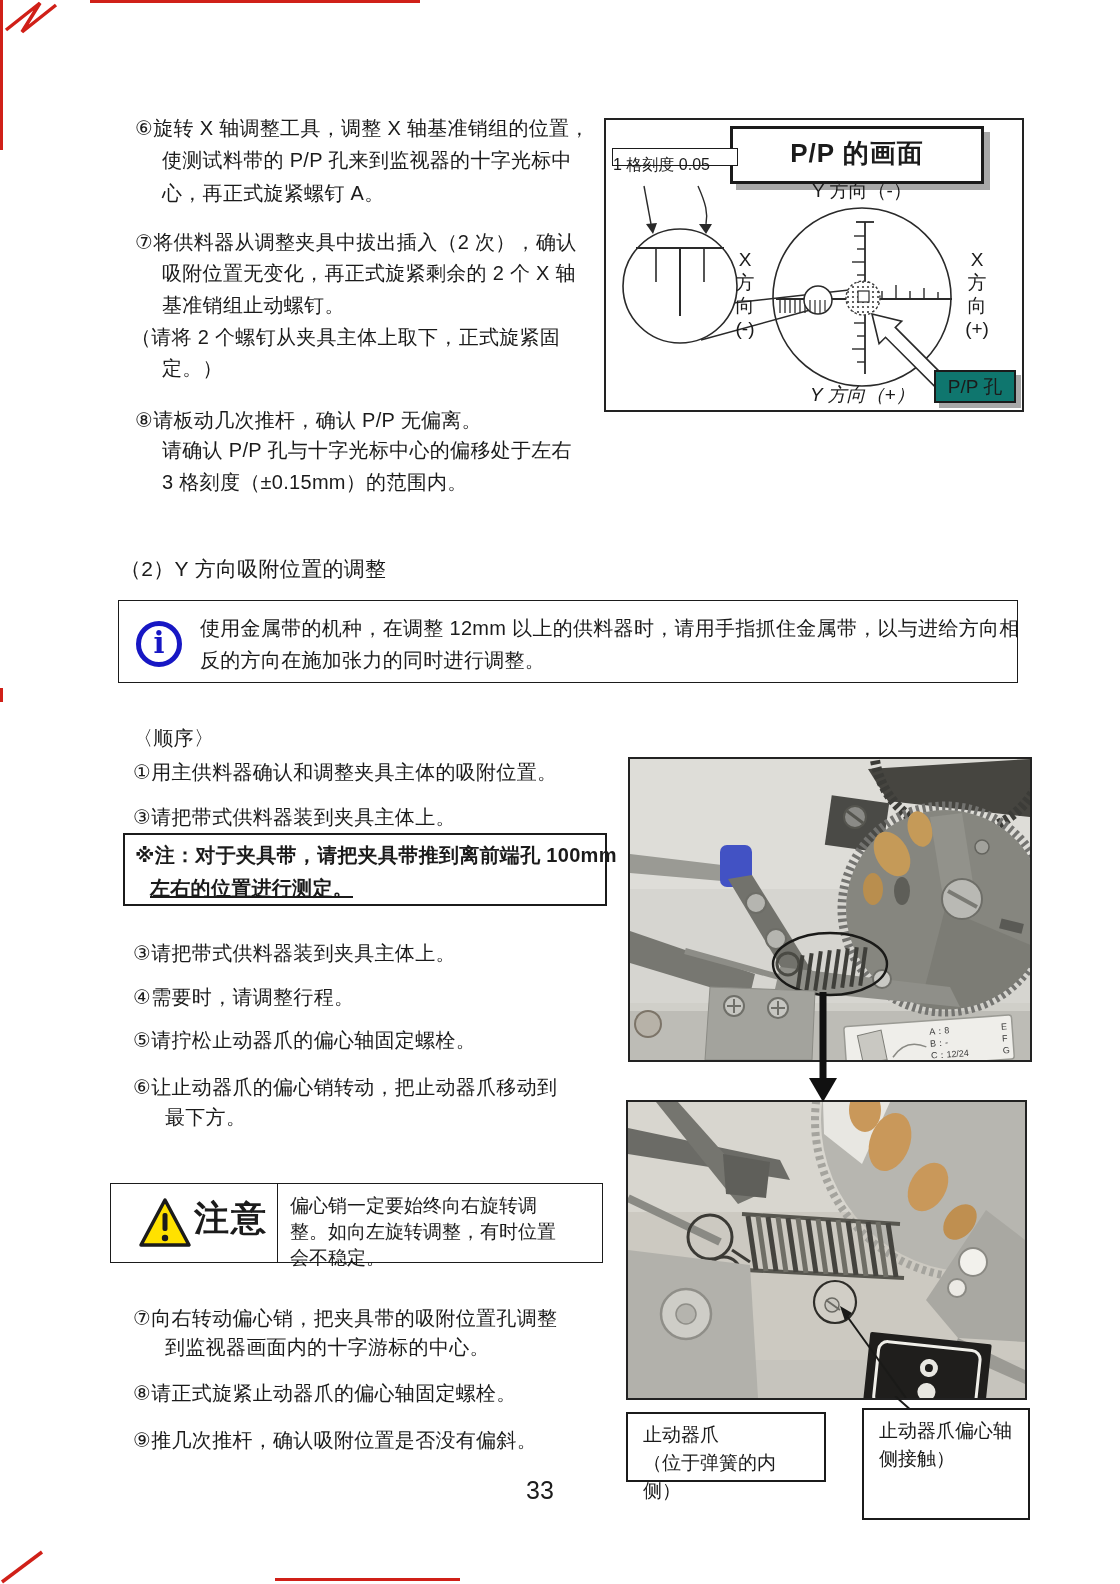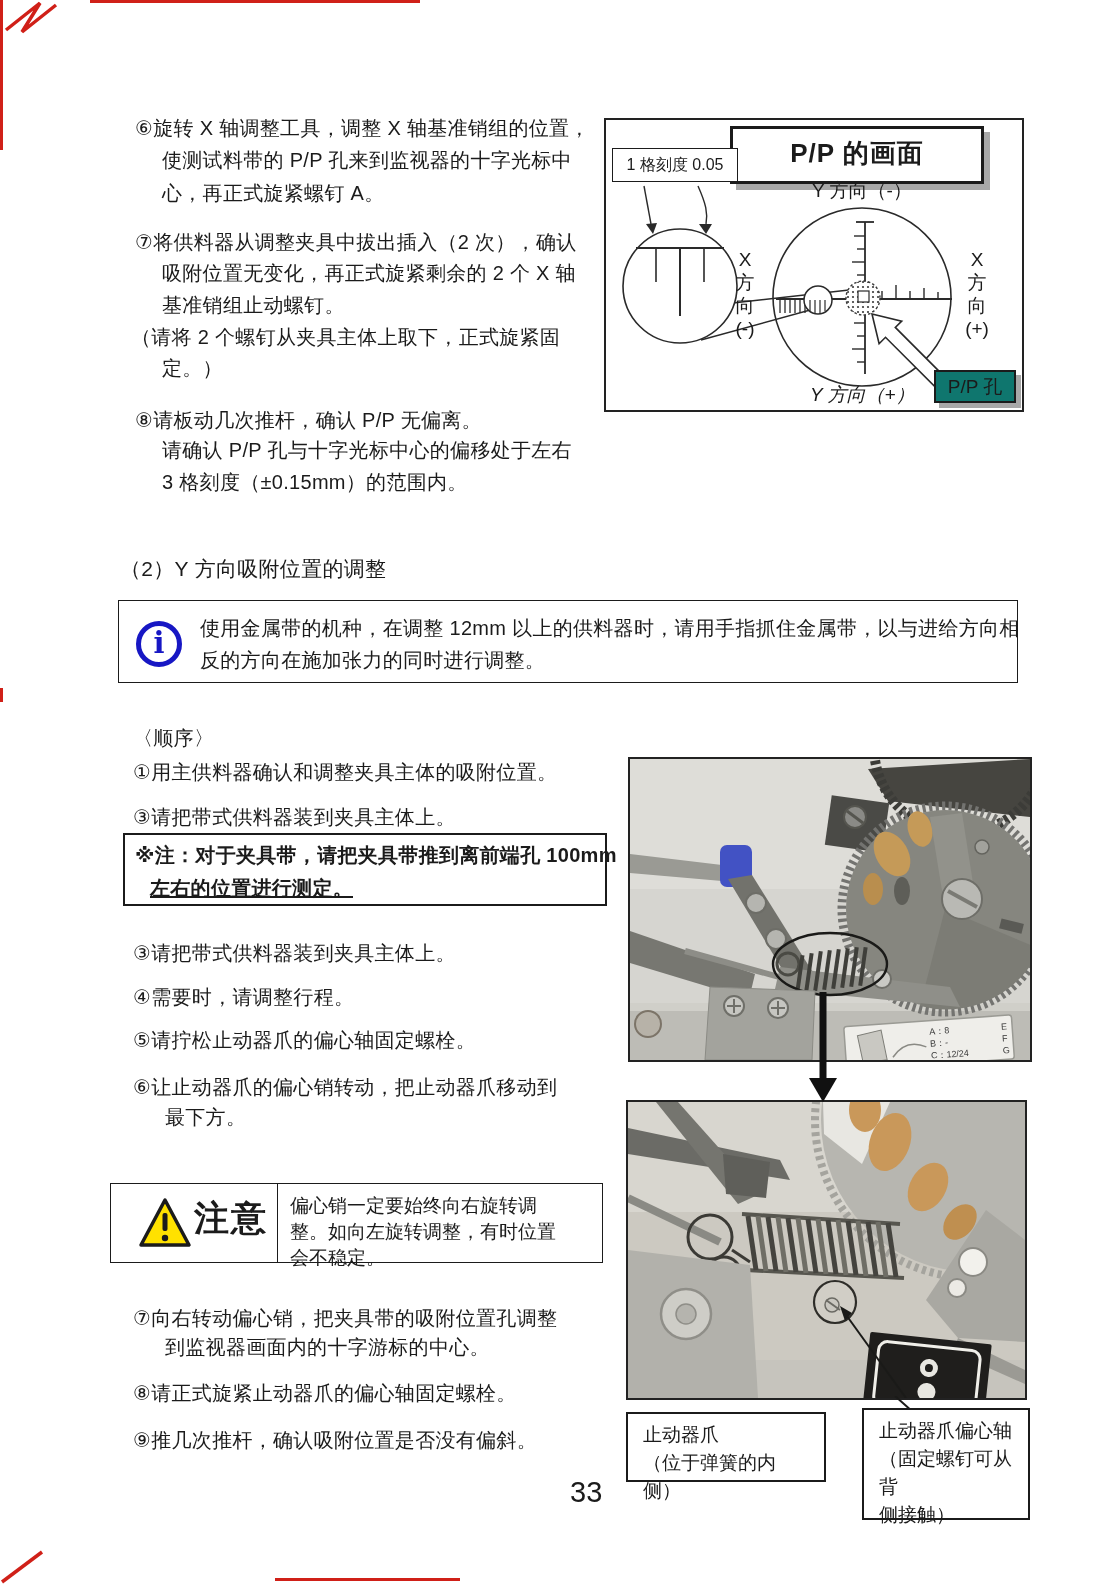--- a/index.html
+++ b/index.html
@@ -14,43 +14,43 @@
   .box{position:absolute;border:2px solid #1b1b1b;background:#fff;box-sizing:border-box;}
   .thinbox{border-width:1.5px;}
   
   #diagram{left:604px;top:118px;width:416px;height:290px;border:2px solid #222;background:#fff;}
   #diagram .dsvg{position:absolute;left:0;top:0;}
   .dlabel{position:absolute;font-size:19px;white-space:nowrap;}
   .vstack{position:absolute;width:46px;text-align:center;font-size:19px;line-height:23px;}
   .titlebox{position:absolute;left:124px;top:6px;width:248px;height:52px;border:3px solid #1b1b1b;
     background:#fff;box-shadow:6px 6px 0 #a8a8a8;text-align:center;line-height:48px;
     font-size:26px;font-weight:bold;letter-spacing:1px;}
-  .scalebox{position:absolute;left:6px;top:28px;width:126px;height:34px;border:1.5px solid #1b1b1b;
-    background:#fff;text-align:center;line-height:32px;font-size:16px;box-sizing:border-box;}
+  .scalebox{position:absolute;left:6px;top:28px;width:126px;height:18px;border:1.5px solid #1b1b1b;
+    background:#fff;line-height:32px;font-size:16px;box-sizing:border-box;}
   .ppbox{position:absolute;left:328px;top:250px;width:82px;height:33px;border:2px solid #1b1b1b;
     background:#0f766e;box-shadow:5px 5px 0 #a8a8a8;text-align:center;line-height:30px;font-size:19px;box-sizing:border-box;}
   
   #infobox{left:118px;top:600px;width:900px;height:83px;}
   #infoicon{left:136px;top:621px;width:46px;height:46px;border:5px solid #1717c4;border-radius:50%;
     box-sizing:border-box;text-align:center;}
   #infoicon span{font-family:"DejaVu Serif","Liberation Serif",serif;font-weight:bold;
     font-size:29px;line-height:34px;color:#1717c4;}
   
   #notebox{left:123px;top:833px;width:484px;height:73px;}
   #cautionbox{left:110px;top:1183px;width:493px;height:80px;}
   #cautiondivider{left:277px;top:1183px;width:0;height:80px;border-left:1.5px solid #1b1b1b;}
   #cautionlabel{left:194px;top:1195px;font-size:35px;font-weight:bold;letter-spacing:2px;}
   .cautionln{position:absolute;font-size:19px;white-space:nowrap;}
   
   .photo{position:absolute;border:2px solid #222;box-sizing:border-box;background:#d6d5d0;overflow:hidden;}
   #photo1{left:628px;top:757px;width:404px;height:305px;}
   #photo2{left:626px;top:1100px;width:401px;height:300px;}
   .lblbox{position:absolute;border:2px solid #1b1b1b;background:#fff;box-sizing:border-box;
     font-size:19px;line-height:28px;padding:7px 15px;}
-  #pagenum{left:570px;top:1476px;font-size:29px;}
+  #pagenum{left:526px;top:1476px;font-size:25px;}
   .redmark{position:absolute;background:#d02018;}
 </style>
 </head>
 <body>
 
 <svg class="abs" style="left:0;top:0;" width="120" height="52" viewBox="0 0 120 52">
   <path d="M6,30 L40,3 L22,32 L56,5" fill="none" stroke="#d02018" stroke-width="3.5"></path>
 </svg>
 <div class="redmark" style="left:90px;top:0;width:330px;height:3px;"></div>
 <div class="redmark" style="left:0;top:0;width:3px;height:150px;"></div>
@@ -348,15 +348,14 @@
 <svg class="abs" style="left:880px;top:1396px;" width="50" height="16" viewBox="0 0 50 16">
   <line x1="15" y1="0" x2="33" y2="16" stroke="#1a1a18" stroke-width="2"></line>
 </svg>
 
 <div class="lblbox" style="left:626px;top:1412px;width:200px;height:70px;">
   <div>止动器爪</div>
   <div>（位于弹簧的内侧）</div>
 </div>
 <div class="lblbox" style="left:862px;top:1408px;width:168px;height:112px;">
   <div>止动器爪偏心轴</div>
-  <div>（固定螺钉可从背</div>
   <div>侧接触）</div>
 </div>
 
 </body></html>

